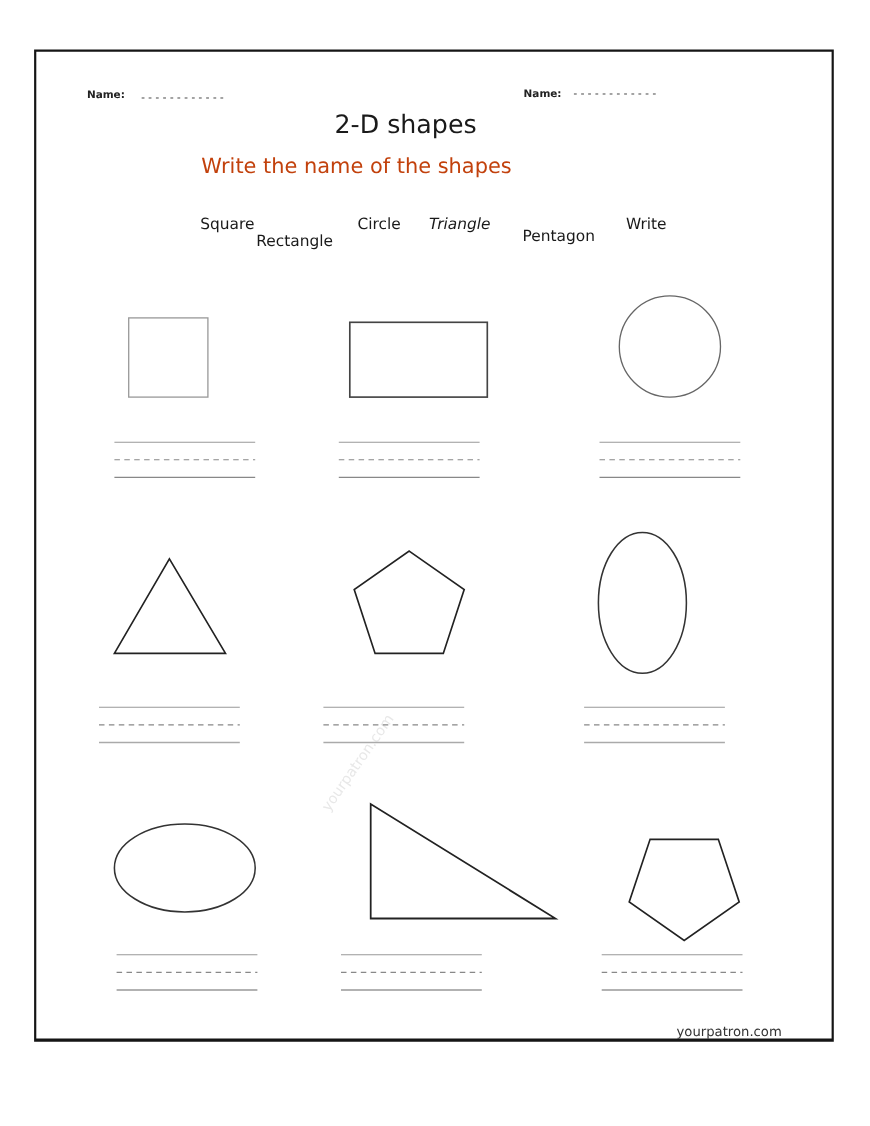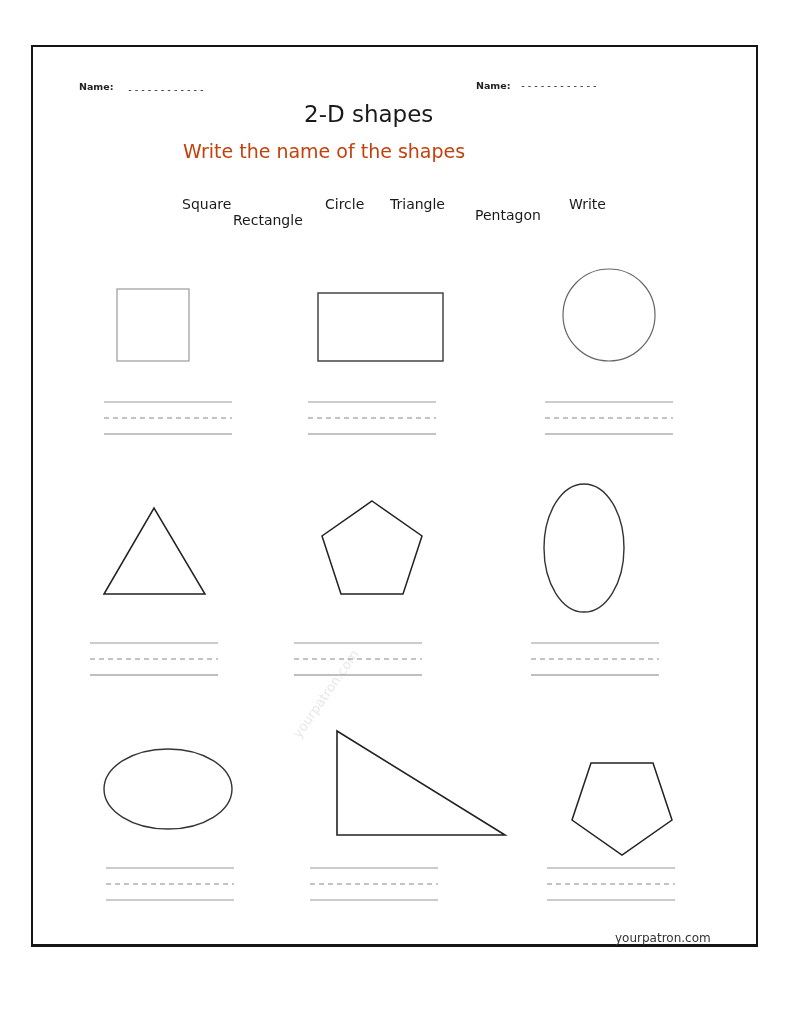--- a/index.html
+++ b/index.html
@@ -29,21 +29,21 @@
 <span class="abs small-label" style="left:476px; top:80px;">Name:</span>
 <span class="abs dashes" style="left:520px; top:80px;">------------</span>
 
 <div class="abs title" style="left:304px; top:101px;text-align:right;">2-D shapes</div>
 <div class="abs subtitle" style="left:183px; top:140px;">Write the name of the  shapes</div>
 
 <div>
   <span class="abs word" style="left:158px; top:196px;margin-left:24px;">Square</span>
   <span class="abs word" style="left:233px; top:212px;">Rectangle</span>
   <span class="abs word" style="left:325px; top:196px;">Circle</span>
-  <span class="abs word" style="left:390px; top:196px;">Triangle</span>
+  <span class="abs word" style="left:390px; top:196px;font-style:italic;">Triangle</span>
   <span class="abs word" style="left:475px; top:207px;">Pentagon</span>
   <span class="abs word" style="left:569px; top:196px;">Write</span>
 </div>
 
 <span class="abs watermark" style="left:290px; top:732px;">yourpatron.com</span>
 
 <svg class="shapes" width="791" height="1024" viewBox="0 0 791 1024">
 
   <rect x="117" y="289" width="72" height="72" fill="none" stroke="#9a9a9a" stroke-width="1.2"></rect>
   <rect x="318" y="293" width="125" height="68" fill="none" stroke="#444" stroke-width="1.5"></rect>

